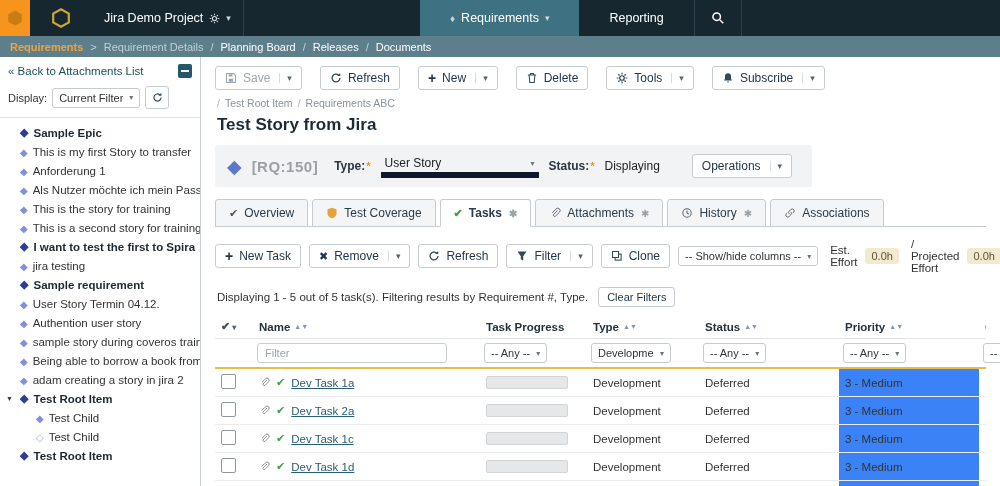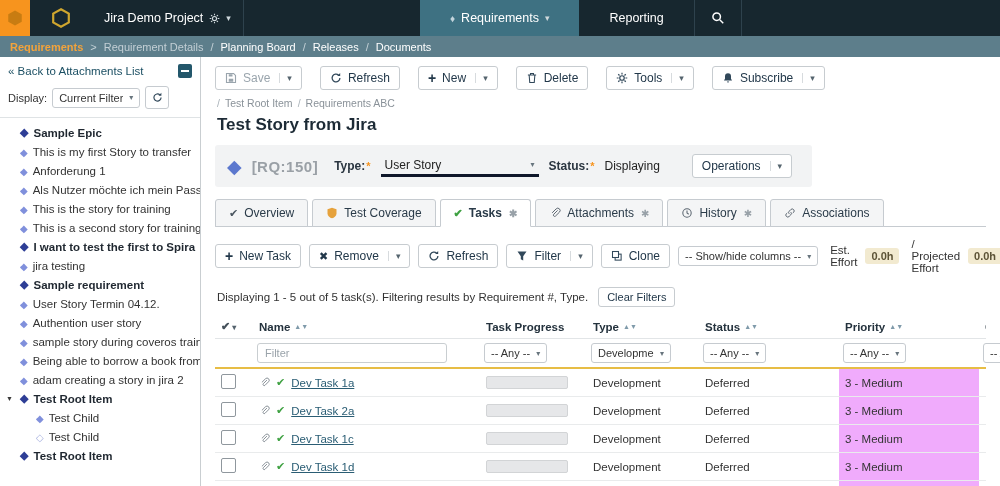--- a/index.html
+++ b/index.html
@@ -72,38 +72,38 @@
   .doc-path .sep{color:#aab3b9;}
   .path-item{cursor:pointer;}
   .page-title{margin:3px 0 0 0;padding:2px 16px;font-size:17px;font-weight:700;color:#1d2b36;}
   .detail-band{margin:8px 14px 0 14px;background:#f2f3f4;border-radius:3px;padding:9px 20px 9px 12px;
                display:inline-flex;align-items:center;gap:10px;width:fit-content;}
   .band-diamond{font-size:19px;color:#5c78ce;line-height:1;}
   .req-id{color:#9aa0a6;font-size:15px;font-weight:700;letter-spacing:0.5px;margin-right:6px;}
   .fld-label{font-weight:700;font-size:12px;color:#2a3540;}
   .req-star{color:#f7941e;font-size:11px;margin-left:1px;}
   .underline-select{display:inline-flex;align-items:center;justify-content:space-between;width:150px;
-                    border-bottom:3px solid #0f172a;padding:2px 4px;font-size:12px;color:#222;cursor:pointer;}
+                    border-bottom:6px solid #0f172a;padding:2px 4px;font-size:12px;color:#222;cursor:pointer;}
   .fld-value{font-size:12px;color:#222;margin-right:8px;}
   .ops-btn{margin-left:14px;}
 
   
   .tabs-row{display:flex;gap:4px;margin:12px 14px 0 14px;border-bottom:1px solid #c6cbd0;align-items:flex-end;}
   .tab{display:inline-flex;align-items:center;gap:6px;padding:6px 13px;background:#f4f5f6;
        border:1px solid #c6cbd0;border-radius:3px 3px 0 0;margin-bottom:-1px;font-size:12px;color:#2a3b49;cursor:pointer;}
   .tab.active{background:#fff;border-bottom-color:#fff;font-weight:700;}
   .check-dark{color:#4a5660;font-size:11px;}
   .check-green{color:#3fa142;font-size:11px;}
   .dirty{color:#98a1a8;font-size:10px;margin-left:1px;}
 
   
   .tasks-panel{margin:0 14px;flex:1;min-height:0;}
   .tasks-toolbar{display:flex;align-items:center;gap:8px;padding:11px 0 9px 0;}
   .effort-label{font-size:11.5px;color:#333;margin-left:4px;}
-  .badge{background:#f2ead0;border-radius:3px;padding:2px 6px;font-size:11px;color:#5c5336;font-weight:bold;}
+  .badge{background:#f2ead0;border-radius:3px;padding:2px 6px;font-size:11px;color:#5c5336;}
   .status-line{display:flex;align-items:center;gap:10px;font-size:11.5px;color:#333;padding:4px 0 8px 2px;}
   .btn-sm{padding:3px 8px;font-size:11px;}
 
   
   table.tasks-table{border-collapse:collapse;width:100%;table-layout:fixed;font-size:11.5px;}
   .tasks-table th{text-align:left;padding:5px 6px;color:#24323d;font-weight:700;border-bottom:1px solid #e2e5e7;
                   white-space:nowrap;overflow:hidden;}
   .sort{font-size:7px;color:#7f9aaa;margin-left:4px;letter-spacing:0;vertical-align:2px;}
   .hdr-check{color:#44505a;font-size:11px;}
   .hdr-caret{font-size:8px;color:#55646e;margin-left:2px;}
@@ -118,21 +118,21 @@
                 color:#333;font-family:"Liberation Sans",sans-serif;box-sizing:border-box;}
   .filter-input::placeholder{color:#9aa3aa;}
   .mini-select .val{white-space:nowrap;overflow:hidden;}
   .type-clip .val{max-width:56px;}
   .tasks-table tbody td{padding:5px 6px;border-bottom:1px solid #e9ebec;height:15px;white-space:nowrap;overflow:hidden;}
   .cb{width:13px;height:13px;border:1px solid #8f979d;border-radius:2px;background:#fff;display:inline-block;cursor:pointer;}
   .name-cell{display:flex;align-items:center;gap:6px;}
   .row-check{color:#3fa142;font-size:11px;}
   .task-link{color:#2a5d74;text-decoration:underline;cursor:pointer;}
   .progress-bar{width:80px;height:11px;background:#e6e7e9;border:1px solid #d2d4d6;border-radius:2px;}
-  .cell-priority{background:#f0abfc;}
+  .cell-priority{background:#3b82f6;}
   svg{display:block;}
 </style>
 </head>
 <body>
 
 <div class="app">
 
   <header class="topbar">
     <div class="logo-orange">
       <svg width="18" height="18" viewBox="0 0 24 24">

